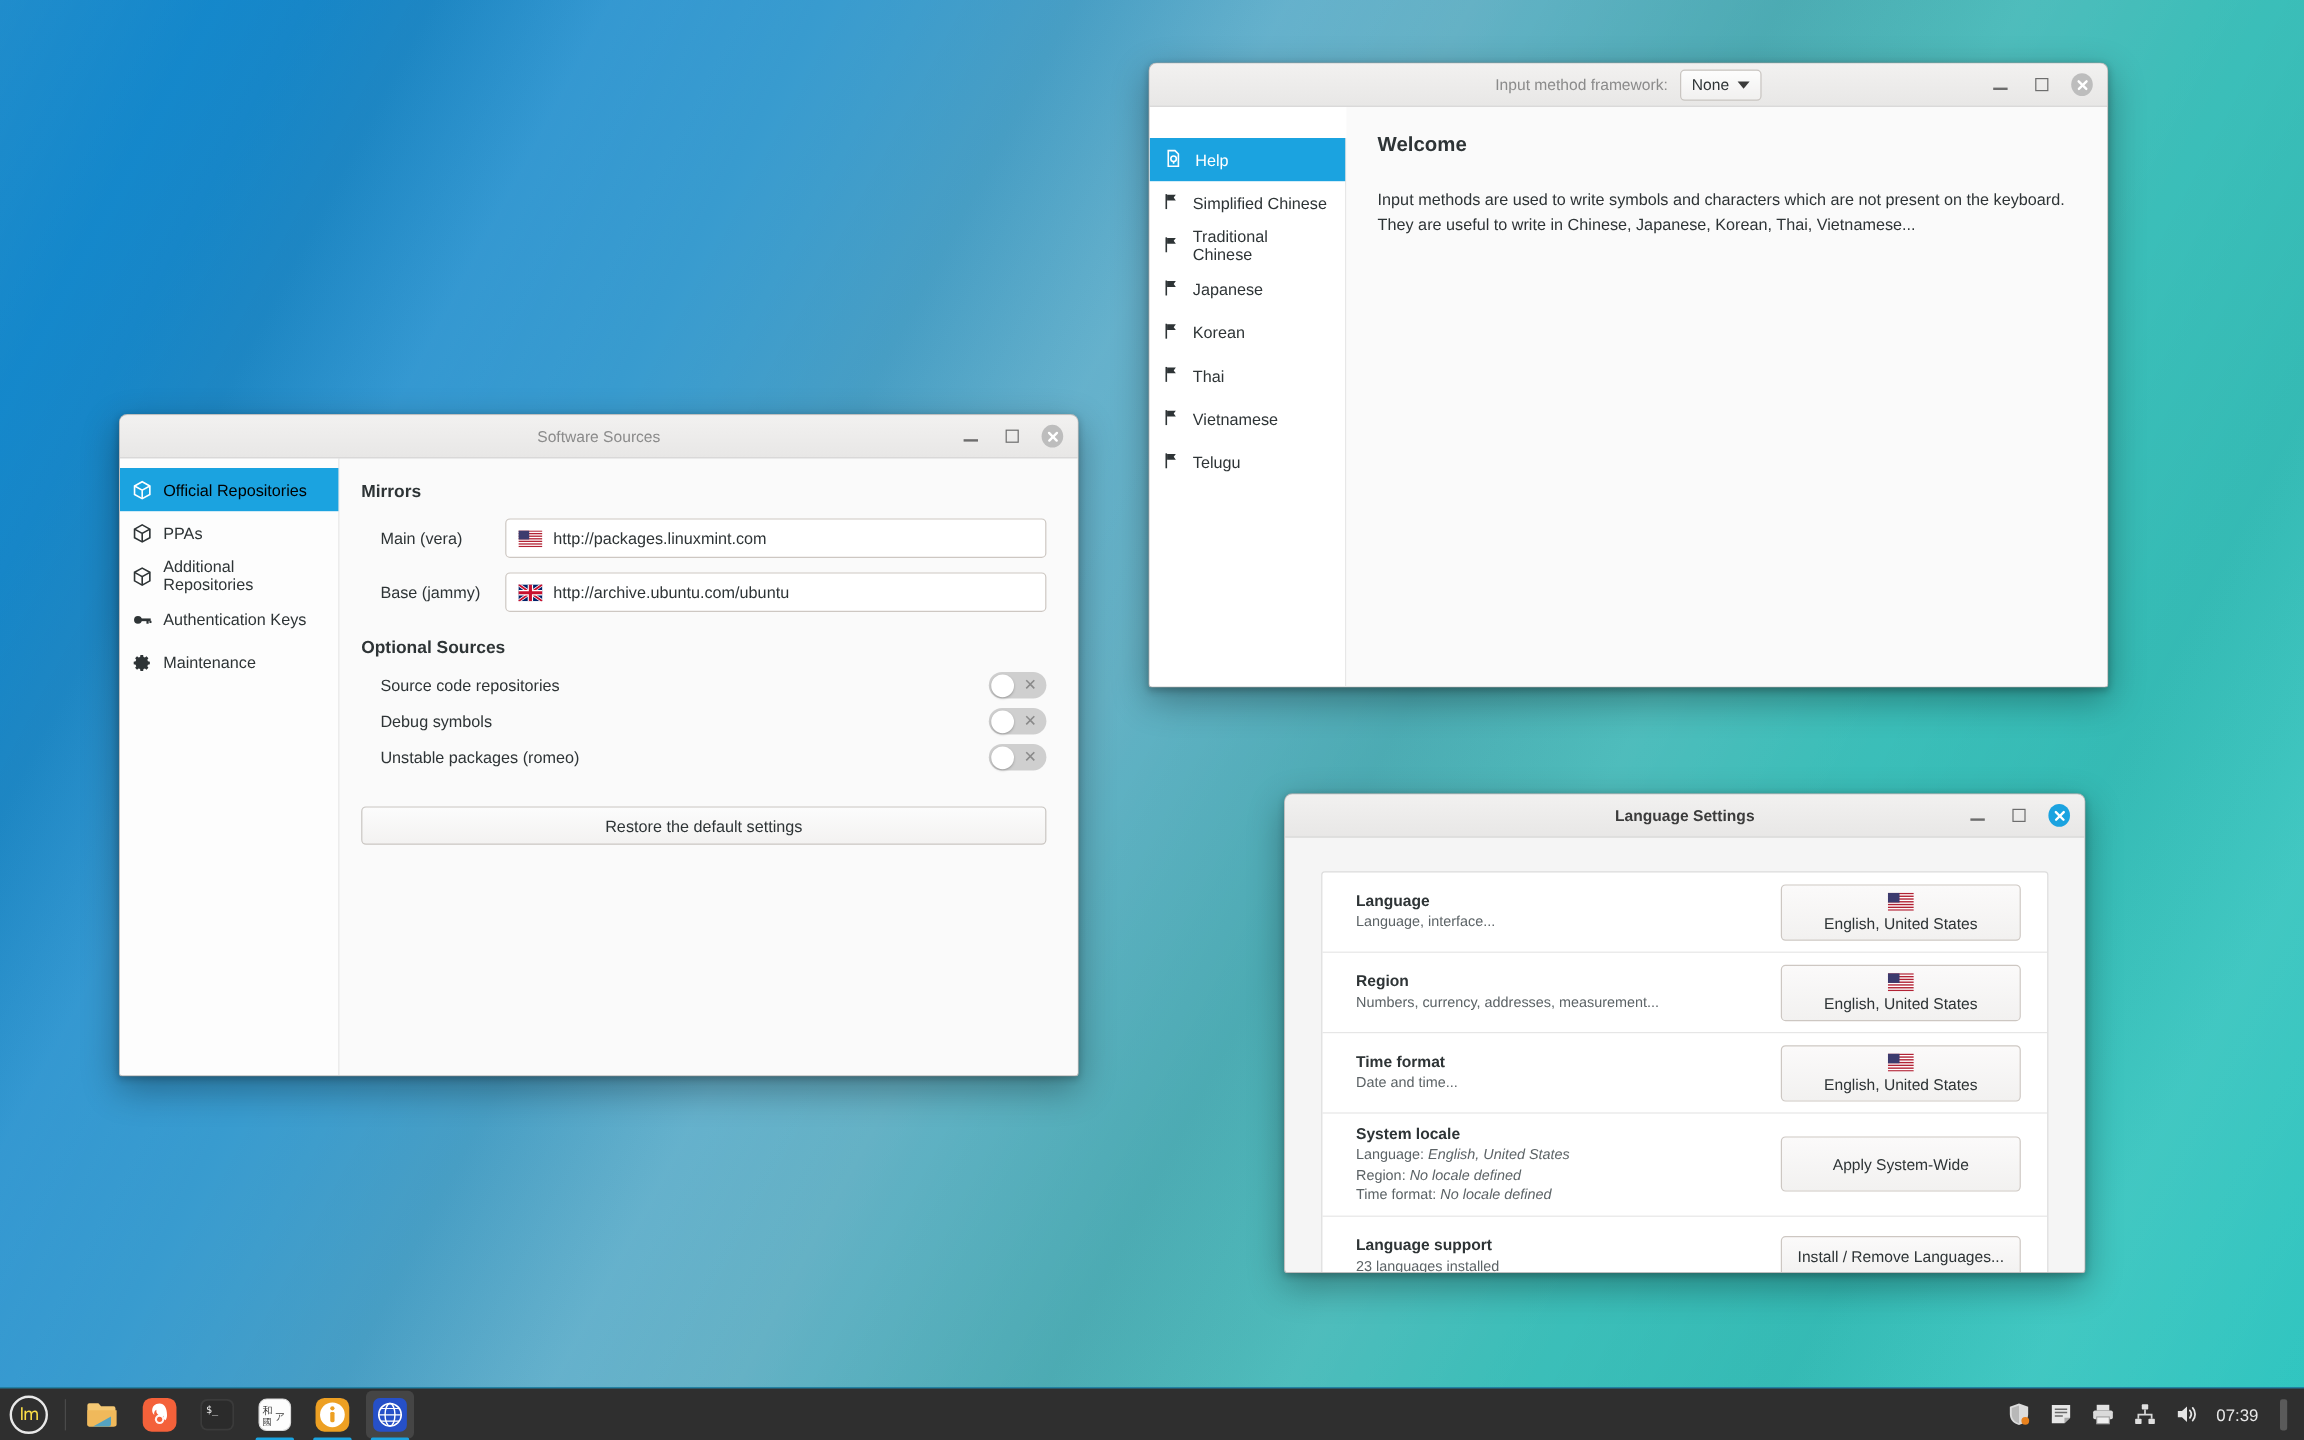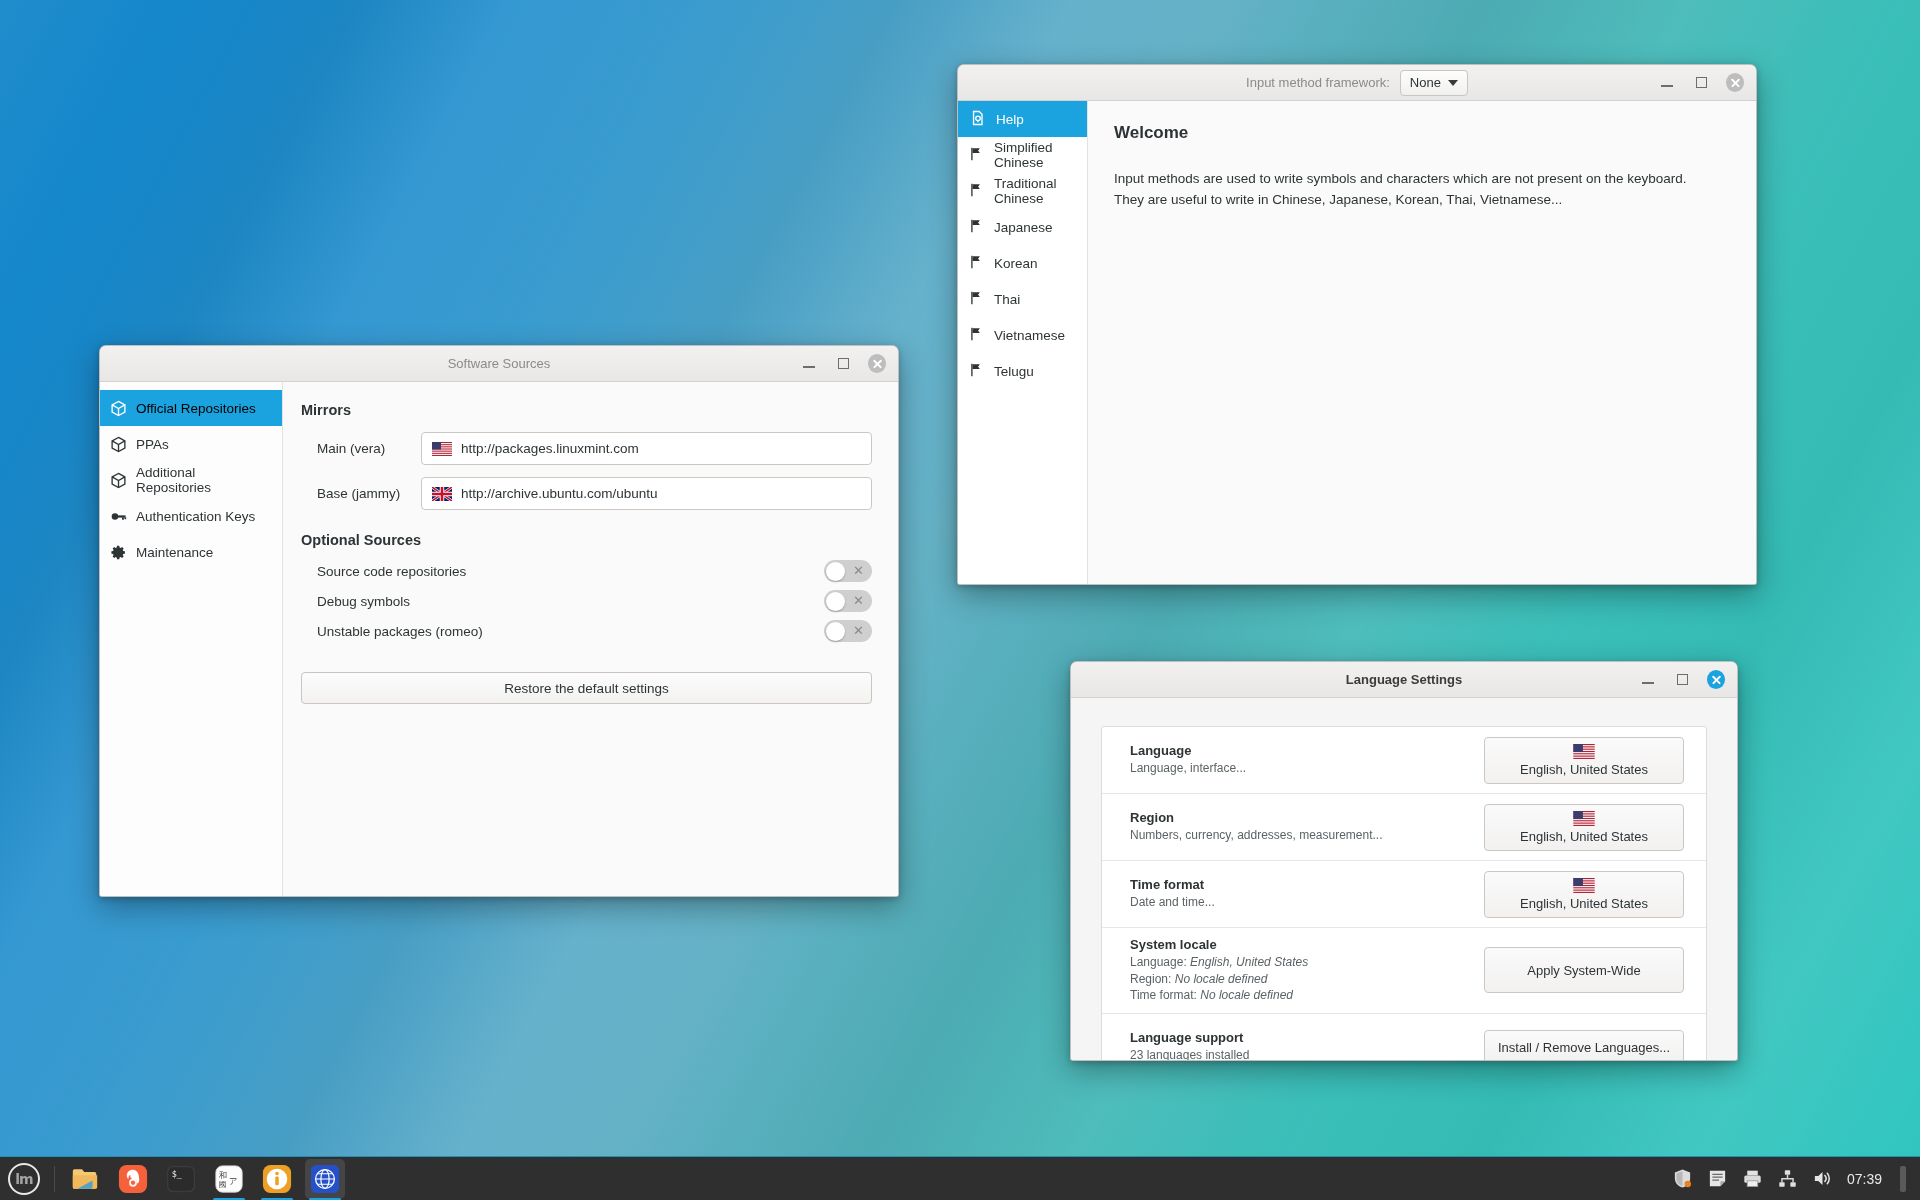--- a/index.html
+++ b/index.html
@@ -116,41 +116,41 @@
   }
   .ss-restore {
     margin: 26px 0 0 0; width: 100%; height: 32px;
     background: linear-gradient(180deg,#fcfcfc,#f3f2f1);
     border: 1px solid #c9c5c1; border-radius: 4px;
     font-size: 13.5px; color: #2e3436; cursor: pointer;
     font-family: inherit;
   }
 
   
-  #win-im { left: 957px; top: 64px; width: 800px; height: 521px; }
+  #win-im { left: 957px; top: 52px; width: 800px; height: 521px; }
   #win-im .titlebar .imtitle {
     position: absolute; left: 0; right: 0; display: flex; align-items: center;
     justify-content: center; gap: 10px; pointer-events: none;
   }
   .im-fw-label { font-size: 13px; color: #8b8b8b; }
   .im-combo {
     pointer-events: auto;
     background: linear-gradient(180deg,#fdfdfd,#f1f0ef);
     border: 1px solid #c9c5c1; border-radius: 4px;
     height: 26px; padding: 0 9px; display: flex; align-items: center; gap: 7px;
     font-size: 13px; color: #2e3436; cursor: pointer;
   }
   .caret-dn {
     width: 0; height: 0; border-left: 5px solid transparent;
     border-right: 5px solid transparent; border-top: 6px solid #3a3a3a;
   }
   #win-im .body { display: flex; height: calc(100% - 36px); background: #fff; }
   .im-sidebar {
-    width: 130px; background: #fff; border-right: 1px solid #e2e2e2;
-    flex-shrink: 0; padding-top: 0;
+    width: 164px; background: #fff; border-right: 1px solid #e2e2e2;
+    flex-shrink: 0; padding-top: 0; margin-top: 26px;
   }
   .im-item {
     display: flex; align-items: center; gap: 10px; height: 36px;
     padding: 0 12px; font-size: 13.5px; color: #2e3436; cursor: pointer;
   }
   .im-item.active { background: #1ba3e0; color: #fff; }
   .im-main { flex: 1; background: #fafafa; padding: 22px 26px; }
   .im-welcome { font-size: 17px; font-weight: bold; color: #2e3436; margin: 0 0 26px 0; }
   .im-p { font-size: 13.5px; color: #2e3436; line-height: 1.55; margin: 0 0 16px 0; max-width: 600px; }
 
@@ -190,22 +190,22 @@
     cursor: pointer; position: relative;
   }
   .launcher.running::after {
     content: ""; position: absolute; left: 4px; right: 4px; bottom: -2px;
     height: 3px; background: #1ba3e0; border-radius: 2px;
   }
   .launcher.active-win { background: #454545; }
   .mint-logo {
     width: 32px; height: 32px; border-radius: 50%;
     border: 2.4px solid #e8e8e8; display: flex; align-items: center;
-    justify-content: center; color: #a3a3a3; font-size: 14px;
-    font-weight: bold; letter-spacing: -1px; font-family: "DejaVu Sans", sans-serif;
+    justify-content: center; color: #fde047; font-size: 14px;
+    font-weight: normal; letter-spacing: -1px; font-family: "DejaVu Sans", sans-serif;
   }
   .sep-line { width: 1px; height: 26px; background: #4a4a4a; margin: 0 6px; }
   .tray { margin-left: auto; display: flex; align-items: center; gap: 14px; padding-right: 14px; }
   .tray svg { display: block; cursor: pointer; }
   .clock { color: #e9e9e9; font-size: 14px; cursor: pointer; }
   .tray-grip {
     width: 6px; height: 26px; background: #5a5a5a; border-radius: 2px; margin-left: 4px;
   }
 </style>
 </head>

